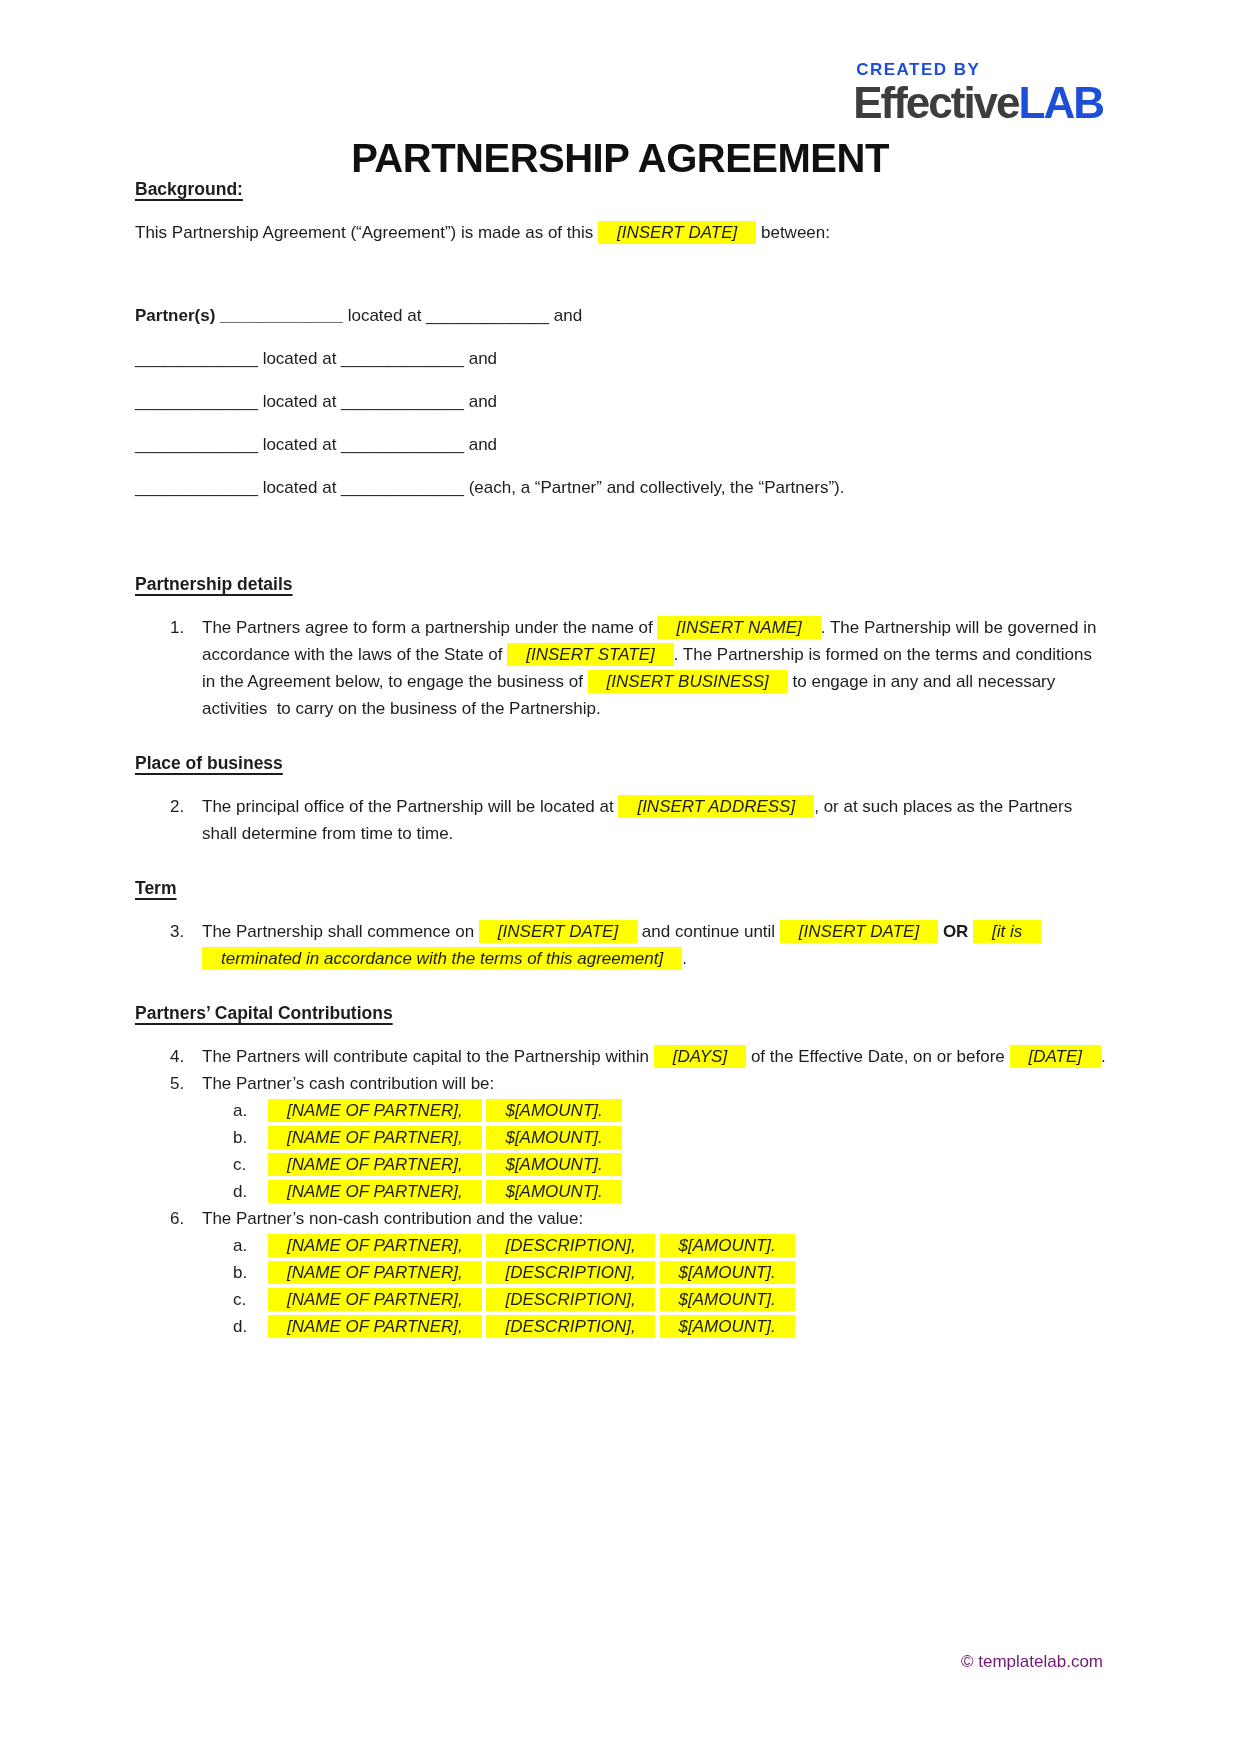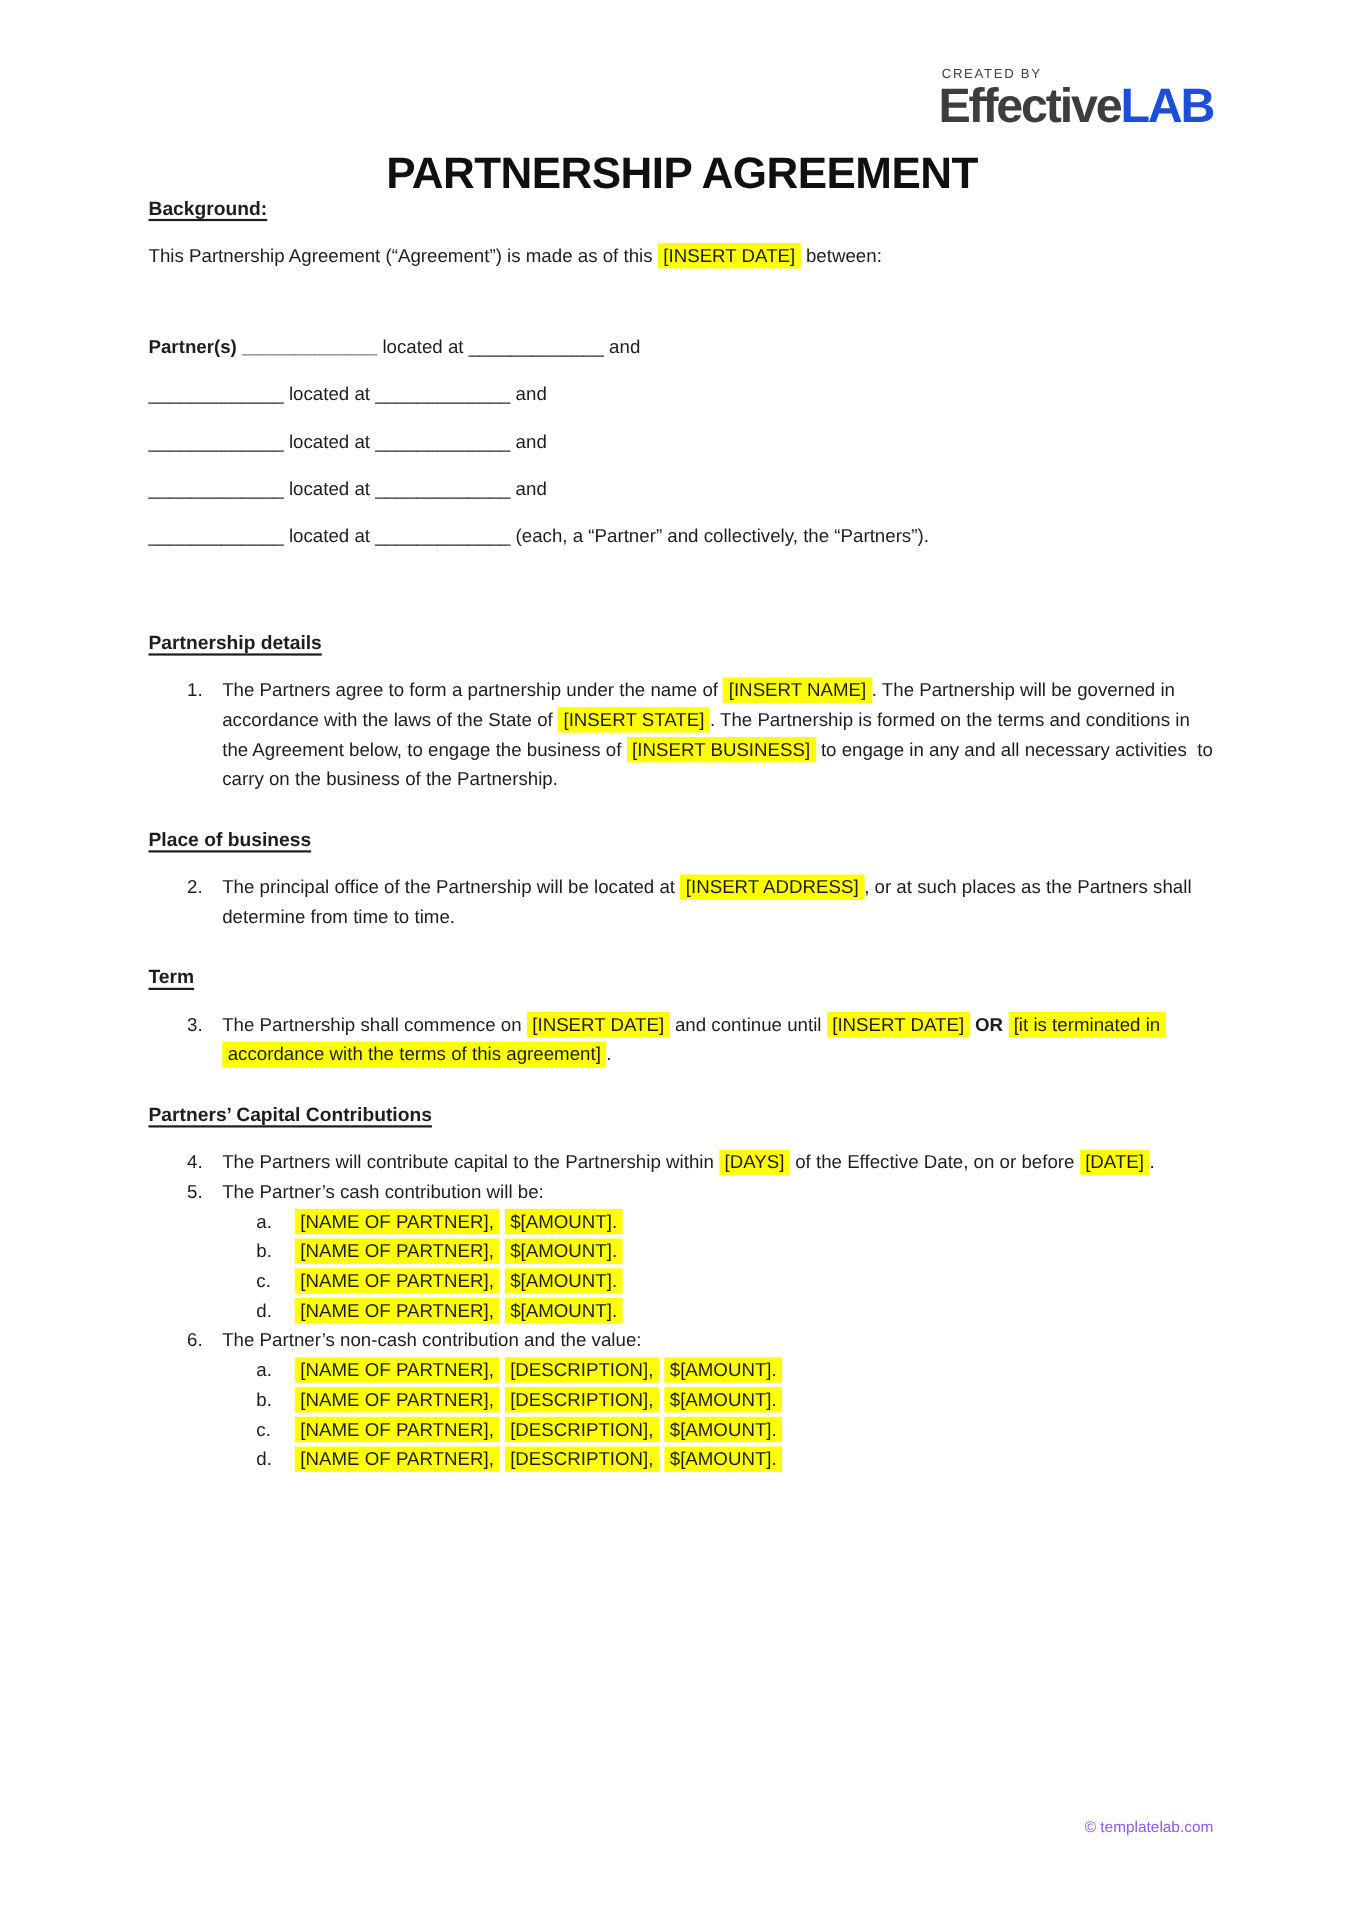--- a/index.html
+++ b/index.html
@@ -3,21 +3,21 @@
 <meta charset="utf-8">
 <style>
   html,body{margin:0;padding:0;background:#e8e8e8;}
   .page{
     position:relative;width:1240px;height:1754px;margin:0 auto;
     background:#ffffff;overflow:hidden;
     font-family:"Liberation Sans",sans-serif;color:#1d1d1d;
   }
   
   .logo{position:absolute;top:60px;right:137px;text-align:left;}
-  .logo .created{font-size:12px;font-weight:normal;letter-spacing:1.5px;color:#404040;margin-left:3px;}
+  .logo .created{font-size:17px;font-weight:bold;letter-spacing:1.5px;color:#1d4ed8;margin-left:3px;}
   .logo .brand{font-size:44px;font-weight:bold;letter-spacing:-2px;line-height:1.05;color:#3d3d3f;}
   .logo .brand .accent{color:#1d4ed8;}
   
   .title{
     position:absolute;top:136px;left:0;width:100%;text-align:center;
     font-size:40px;font-weight:bold;color:#101010;letter-spacing:-0.5px;
   }
   
   .content{position:absolute;left:135px;top:176px;width:972px;font-size:17px;line-height:27px;}
   .doc-h{
@@ -27,24 +27,24 @@
   .doc-h:first-child{margin-top:0;}
   .doc-p{margin:0 0 16px;}
   .doc-li{display:flex;margin:0 0 14px;padding-left:35px;}
   .doc-li.tight{margin-bottom:0;}
   .doc-li .num{flex:0 0 32px;}
   .doc-li .body{flex:1;}
   .doc-sub{display:flex;margin:0;padding-left:98px;}
   .doc-sub .num{flex:0 0 35px;}
   .doc-sub .body{flex:1;}
   .gap{width:100%;}
-  .hl{background:var(--hl,#ffff00);padding:2px 5px;box-decoration-break:clone;-webkit-box-decoration-break:clone;}
+  .hl{background:var(--hl,#ffff00);padding:2px 19px;box-decoration-break:clone;font-style:italic;-webkit-box-decoration-break:clone;}
   .b{font-weight:bold;}
   
-  .footer{position:absolute;top:1652px;right:137px;font-size:14px;color:#8b5cf6;}
+  .footer{position:absolute;top:1652px;right:137px;font-size:17px;color:#701a75;}
 </style>
 </head>
 <body>
 
 <div class="page">
 
   <div class="logo">
     <div class="created">CREATED BY</div>
     <div class="brand"><span>Effective</span><span class="accent">LAB</span></div>
   </div>

